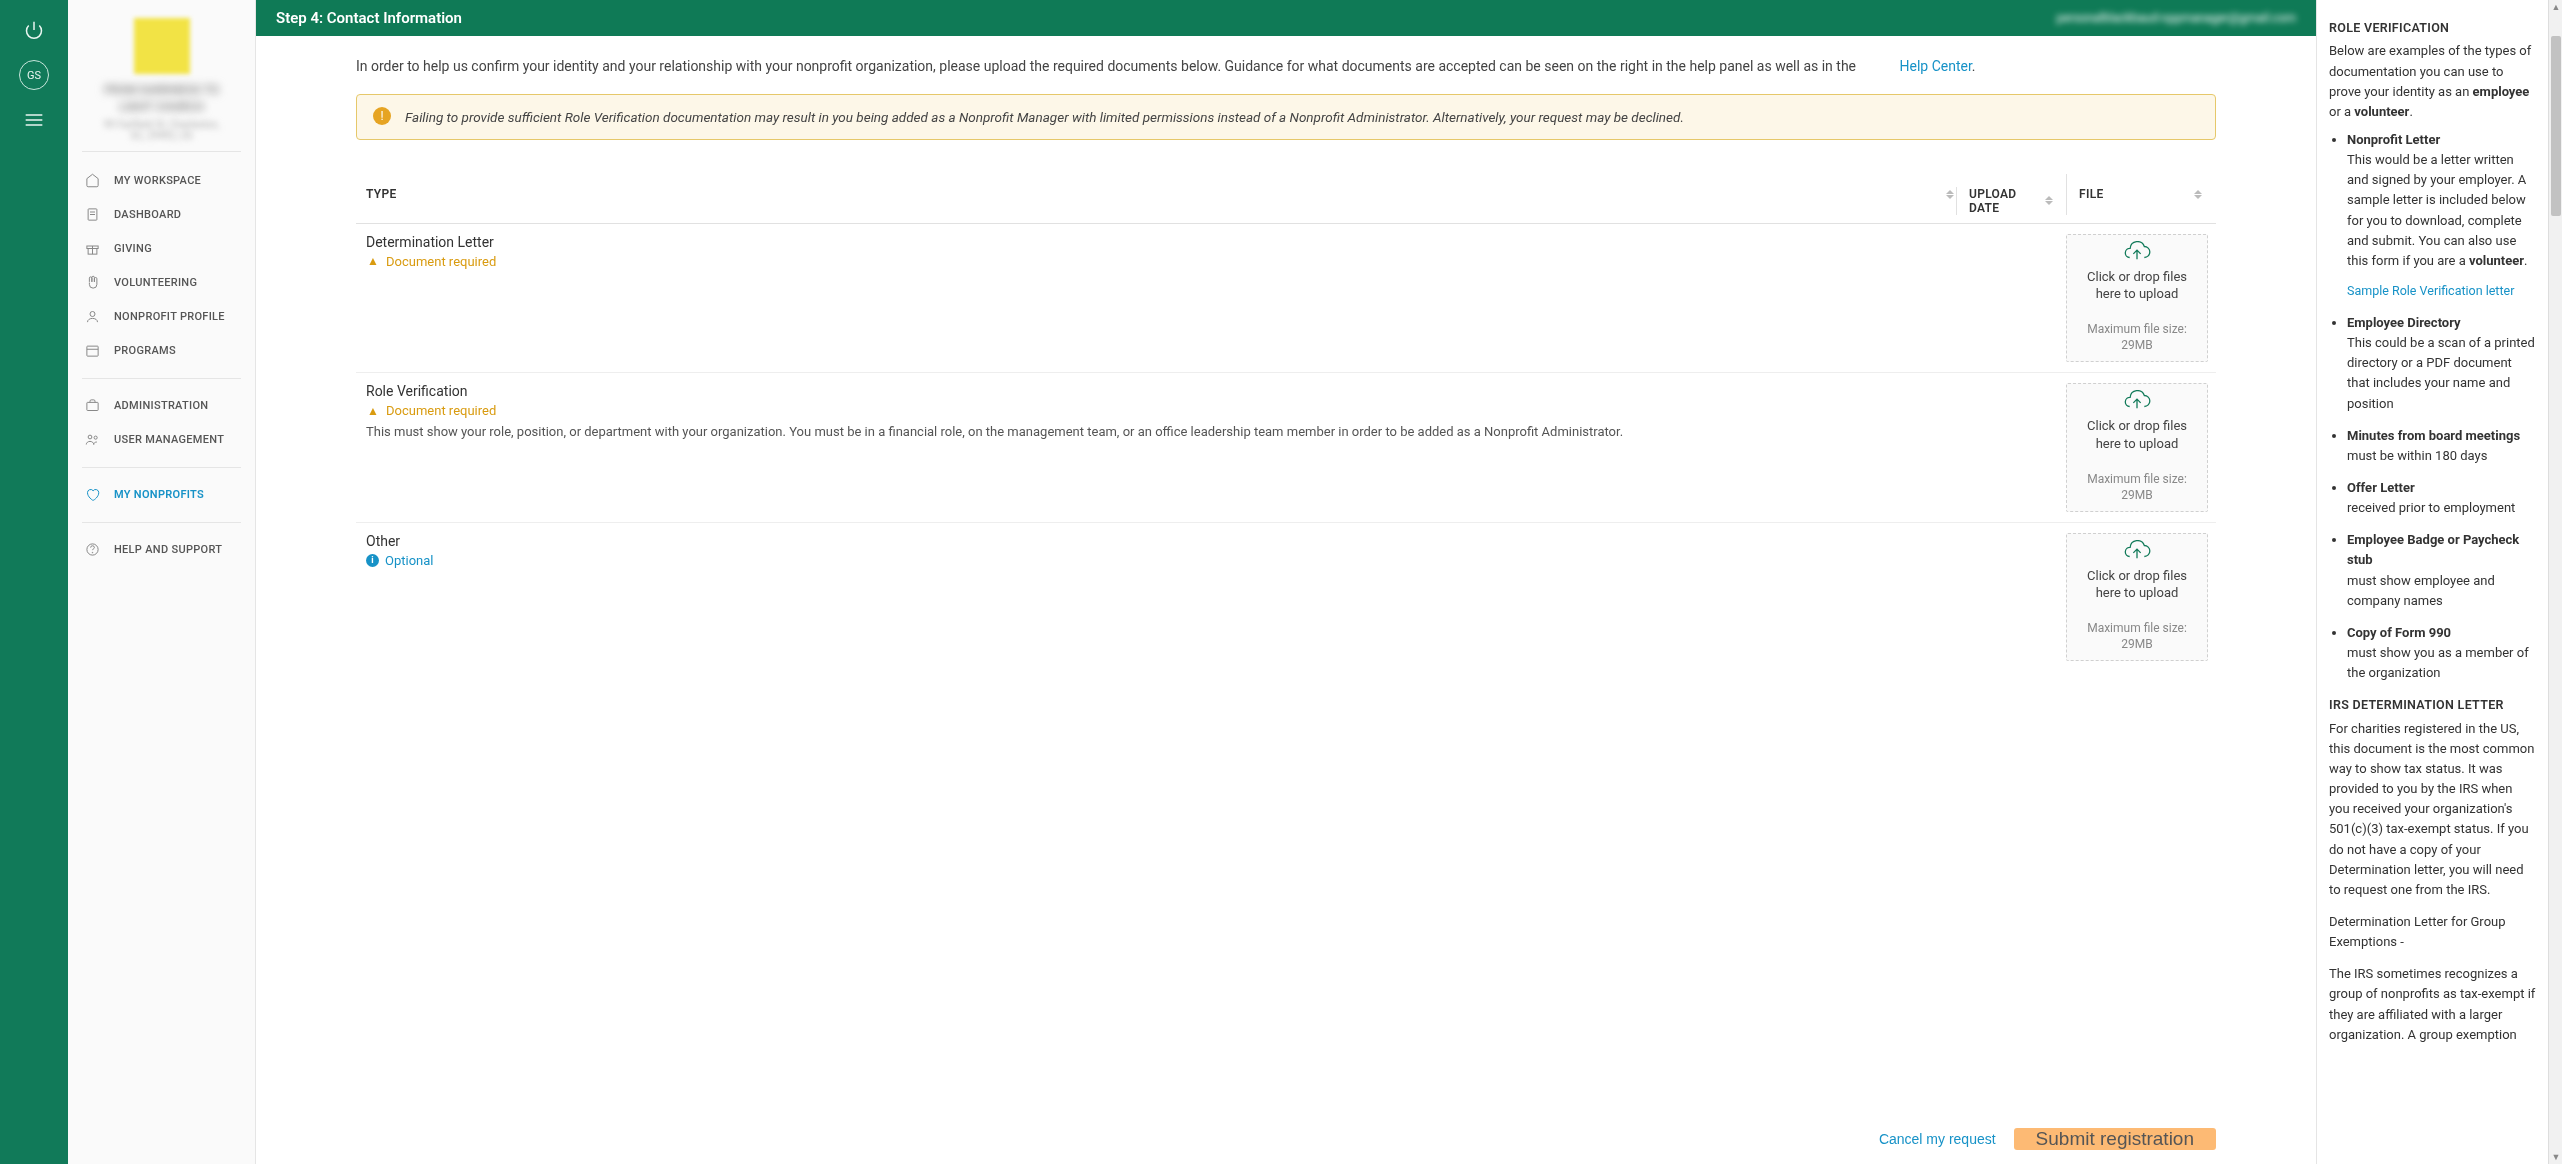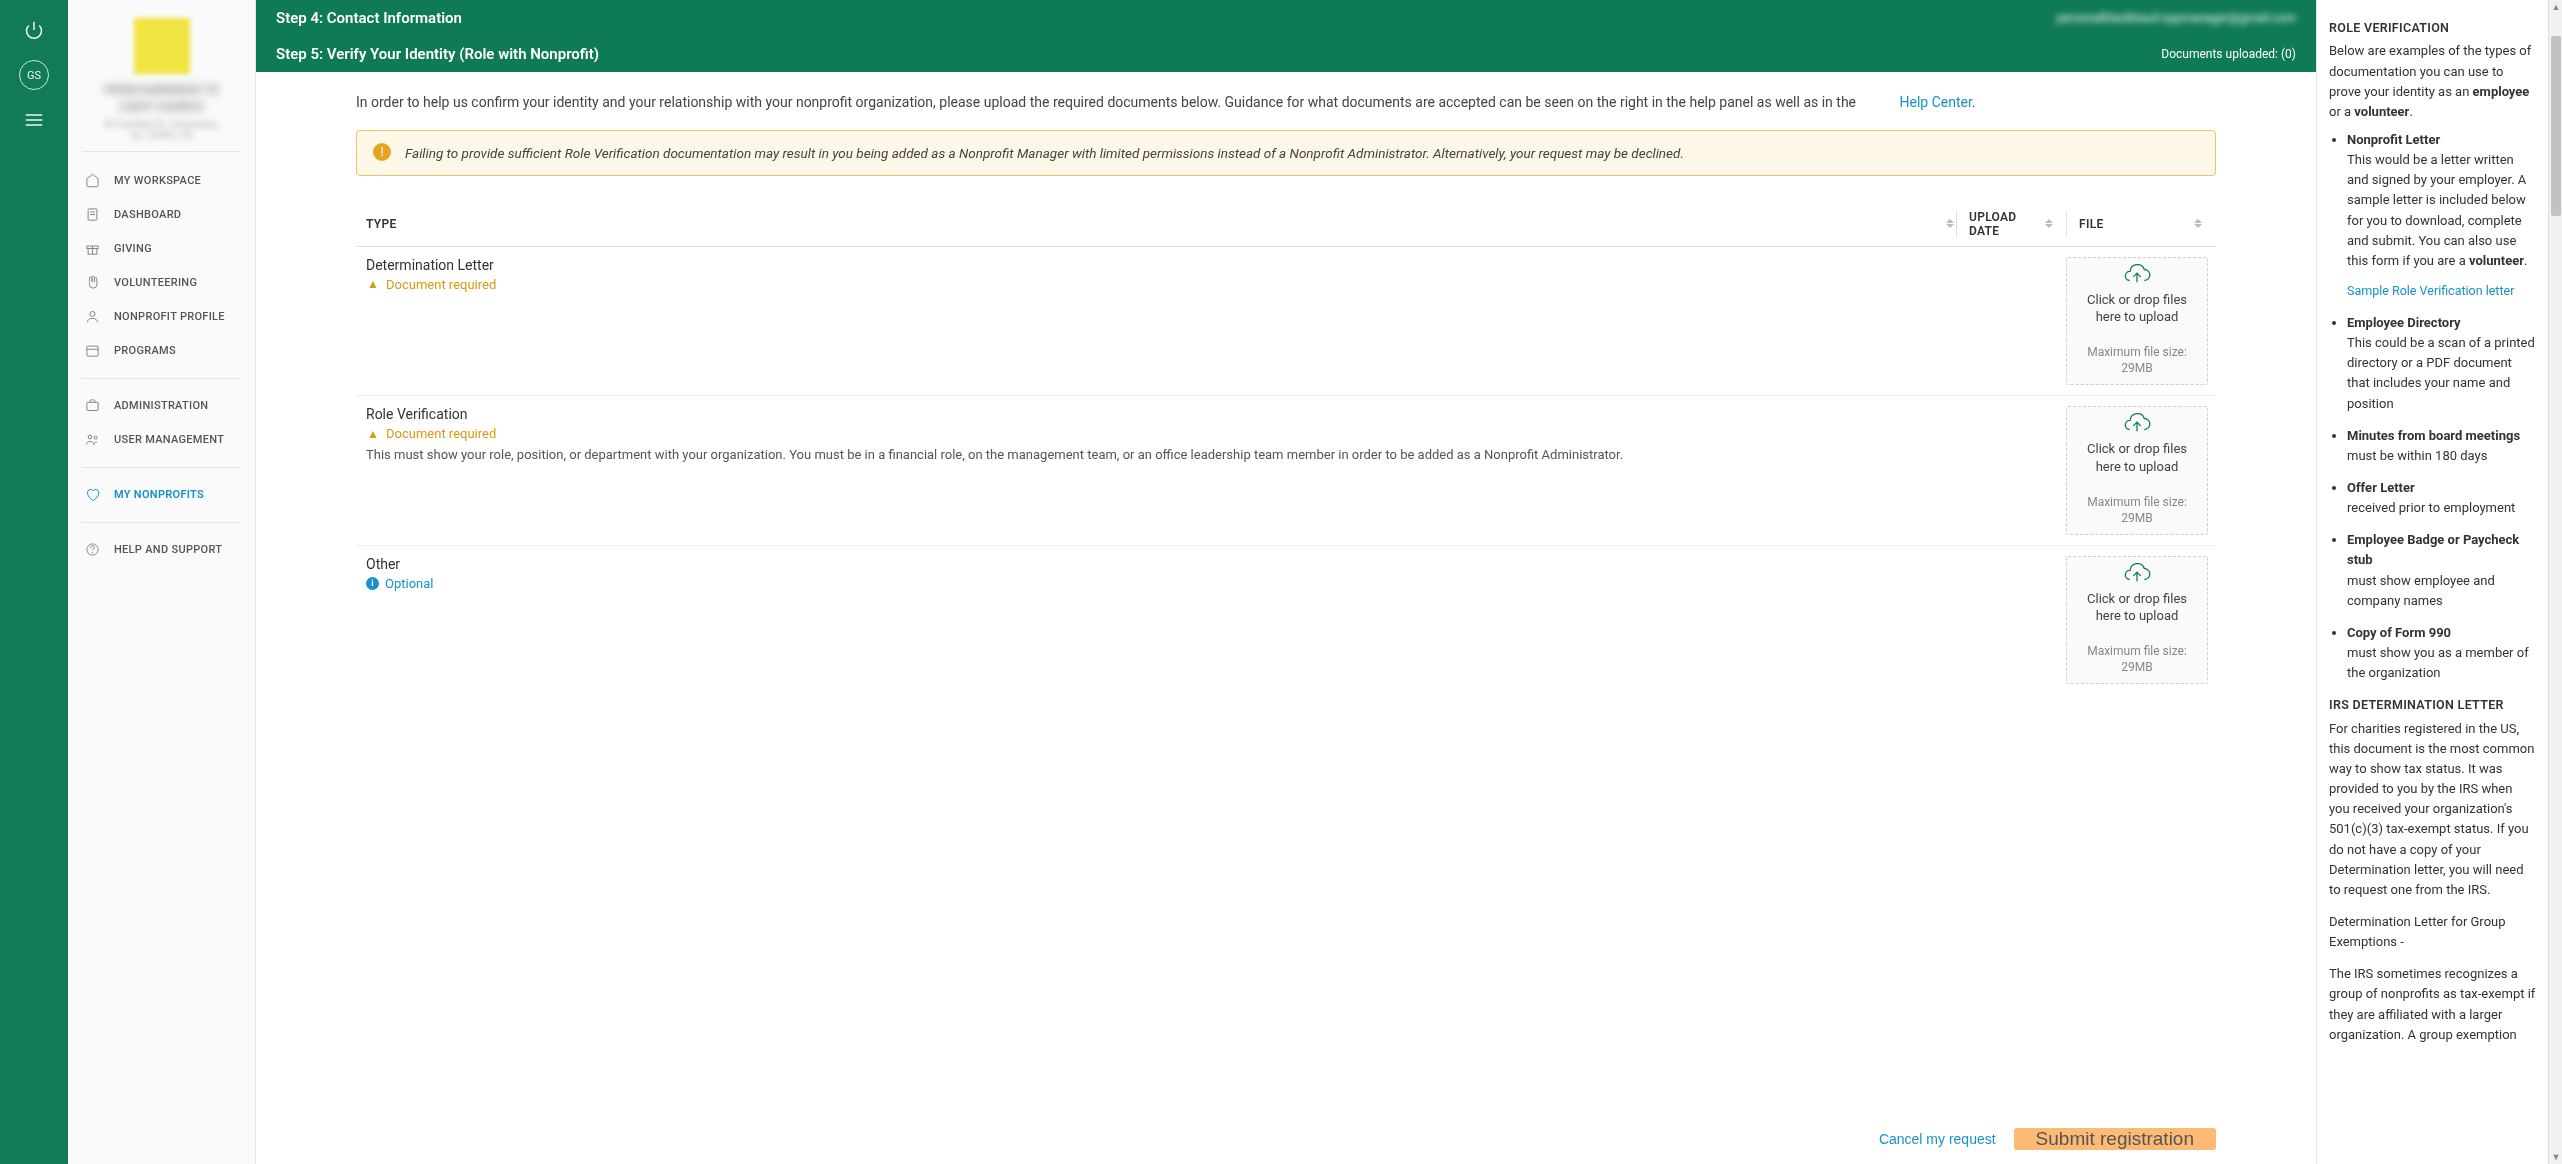--- a/index.html
+++ b/index.html
@@ -127,21 +127,21 @@
     .table-head {
       display: flex;
       border-bottom: 1px solid #e1e1e1;
       padding: 8px 0;
       font-size: 12px;
       font-weight: 600;
       color: #333;
       letter-spacing: 0.3px;
     }
     .col-type { flex: 1; padding-left: 10px; display:flex; align-items:center; justify-content:space-between; position:relative; }
-    .col-date { width: 110px; border-left: 1px solid #e1e1e1; padding: 0 12px; display:flex; align-items:center; justify-content:space-between; }
+    .col-date { width: 110px; border-left: 1px solid #e1e1e1; padding: 0 12px; display:flex; align-items:center; justify-content:space-between;margin-top:13px; }
     .col-file { width: 150px; border-left: 1px solid #e1e1e1; padding: 0 12px; display:flex; align-items:center; justify-content:space-between; }
     .sort-carets {
       width: 10px; display:flex; flex-direction:column; gap:1px;
     }
     .sort-carets span { width:0;height:0;border-left:4px solid transparent;border-right:4px solid transparent; }
     .sort-carets .up { border-bottom:4px solid #bbb; }
     .sort-carets .down { border-top:4px solid #bbb; }
     .doc-row {
       display: flex;
       border-bottom: 1px solid #eee;
@@ -339,24 +339,20 @@
         </span>
       <span>HELP AND SUPPORT</span>
     </div>
   </div>
 </div>
 
 <div class="main">
   <div class="step-bar">
     <span>Step 4: Contact Information</span>
     <span class="meta blurred">personalblackbaud-nppmanager@gmail.com</span>
-  </div>
-  <div class="step-bar sub">
-    <span>Step 5: Verify Your Identity (Role with Nonprofit)</span>
-    <span class="meta">Documents uploaded: (0)</span>
   </div>
 
   <div class="content">
     <p class="intro">
       <span>In order to help us confirm your identity and your relationship with your nonprofit organization, please upload the required documents below. Guidance for what documents are accepted can be seen on the right in the help panel as well as in the </span><a href="#">Help Center</a><span>.</span>
     </p>
 
     <div class="warning-box">
       <div class="warn-icon">!</div>
       <div class="txt">Failing to provide sufficient Role Verification documentation may result in you being added as a Nonprofit Manager with limited permissions instead of a Nonprofit Administrator. Alternatively, your request may be declined.</div>

